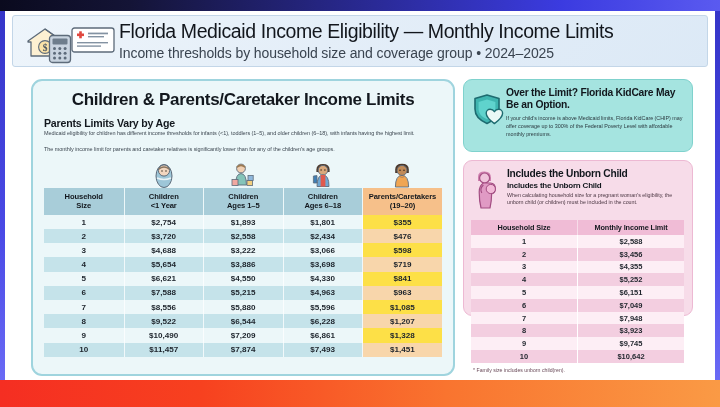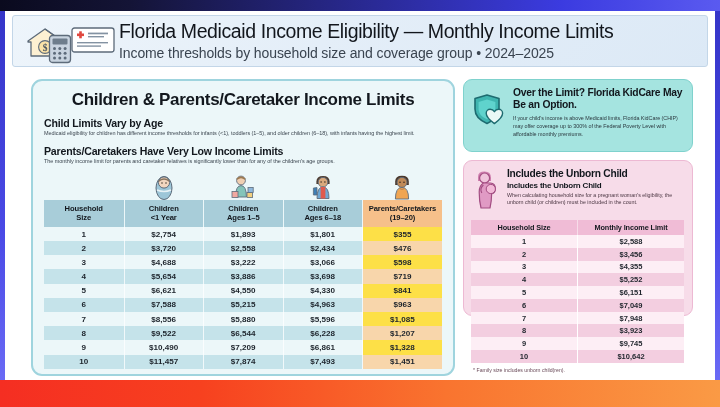--- a/index.html
+++ b/index.html
@@ -117,21 +117,21 @@
   
   .right-col {
     position:absolute; left:458px; top:68px; width:230px;
   }
 
   .teal-box {
     background:#a5e4e0;
     border:1.5px solid #7fd2cd;
     border-radius:9px;
     padding:7px 9px 8px 8px;
-    display:flex; gap:7px; align-items:flex-start;
+    display:flex; align-items:flex-start;
     height:73px;
   }
   .shield-wrap { flex:0 0 34px; padding-top:6px; }
   .tb-title {
     font-size:10.3px; font-weight:bold; color:#12171d;
     line-height:1.16; letter-spacing:-0.25px;
   }
   .tb-body {
     font-size:5.4px; color:#2c3a40; line-height:1.48; margin-top:3px;
     letter-spacing:-0.03px;
@@ -228,26 +228,25 @@
     </div>
     <div class="header-text">
       <div class="header-title">Florida Medicaid Income Eligibility — Monthly Income Limits</div>
       <div class="header-sub">Income thresholds by household size and coverage group • 2024–2025</div>
     </div>
   </div>
 
   <div class="left-panel">
     <div class="lp-title">Children &amp; Parents/Caretaker Income Limits</div>
 
-    <div class="lp-h">Child Limits Vary by Age</div>
+    <div class="lp-h">Parents Limits Vary by Age</div>
     <div class="lp-p">Medicaid eligibility for children has different income thresholds for infants (&lt;1), toddlers (1–5), and older children (6–18), with infants having the highest limit.</div>
 
     <div class="lp-gap"></div>
 
-    <div class="lp-h">Parents/Caretakers Have Very Low Income Limits</div>
     <div class="lp-p">The monthly income limit for parents and caretaker relatives is significantly lower than for any of the children's age groups.</div>
 
     <div class="icon-strip">
       <div class="is-c0"></div>
       <div class="is-c">
         <svg width="20" height="25" viewBox="0 0 20 25">
           <ellipse cx="10" cy="13" rx="8" ry="11.5" fill="#9dc6d8" stroke="#5d6b7a" stroke-width="1"></ellipse>
           <ellipse cx="10" cy="7.5" rx="5.6" ry="5.6" fill="#f2d6bf" stroke="#5d6b7a" stroke-width="1"></ellipse>
           <path d="M4.6 6.2 Q10 1.6 15.4 6.2" fill="none" stroke="#8a7560" stroke-width="1.4"></path>
           <circle cx="8" cy="8" r="0.8" fill="#4a4036"></circle>

